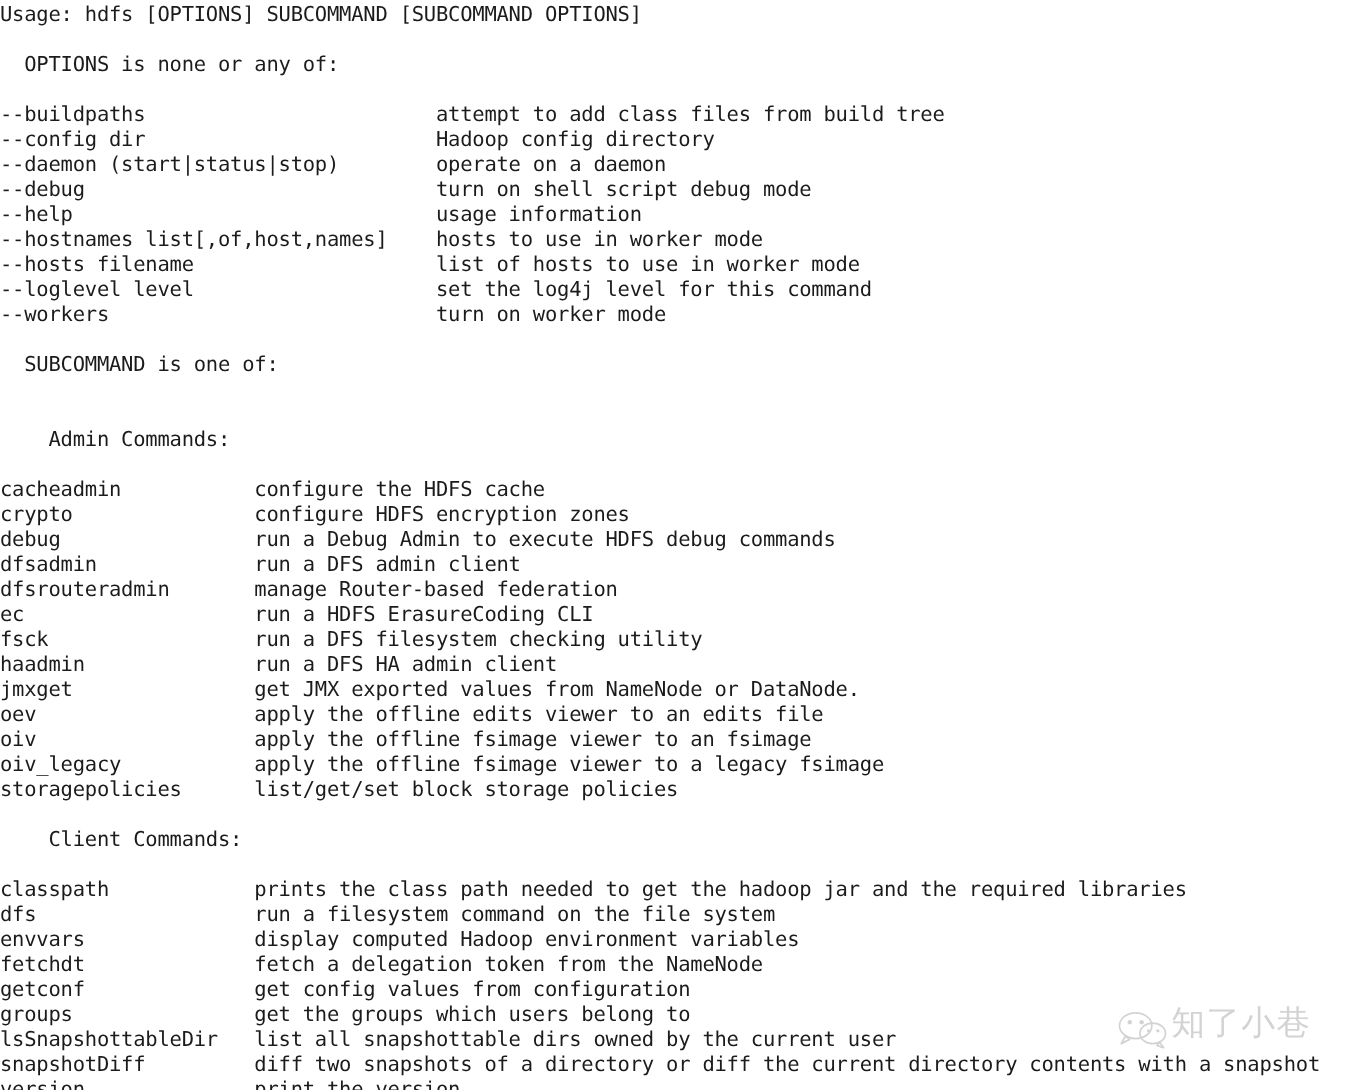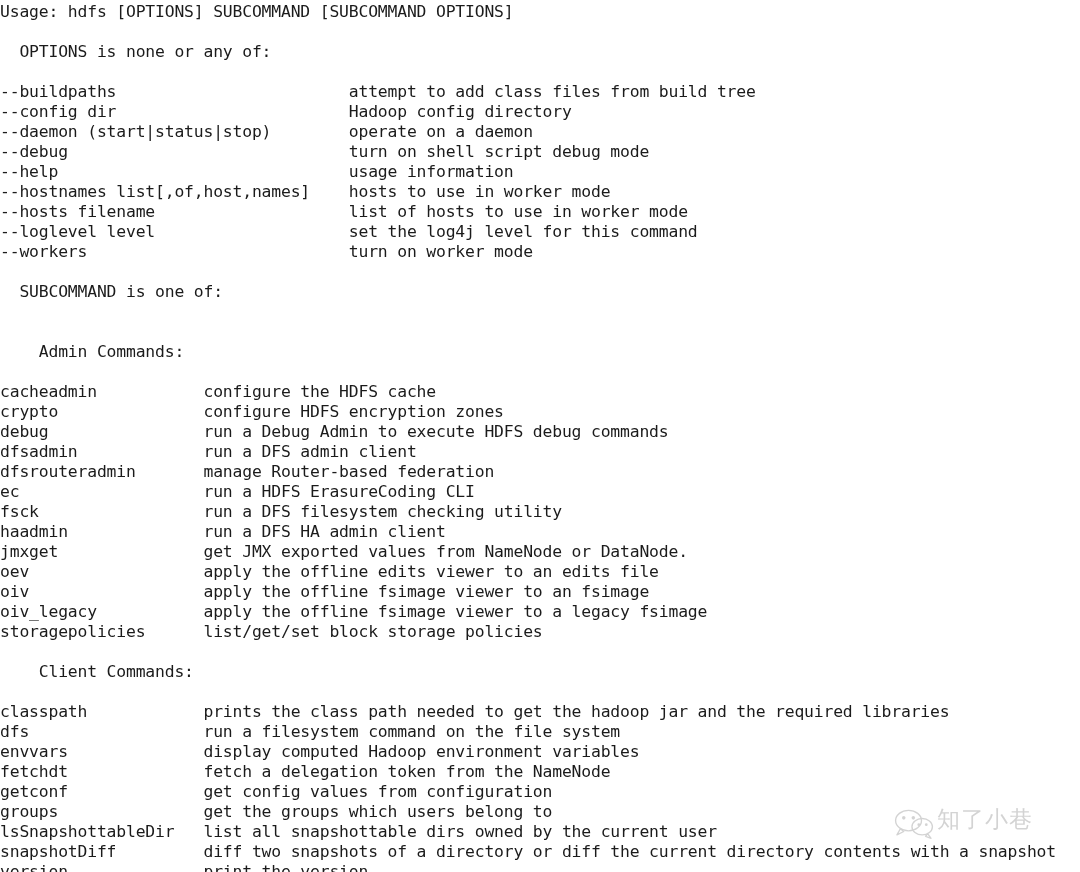--- a/index.html
+++ b/index.html
@@ -57,21 +57,21 @@
     left: 0px;
     top: 9px;
     width: 42px;
     height: 30px;
   }
   #watermark .wm-text {
     position: absolute;
     left: 44px;
     top: 2px;
     font-family: "DejaVu Sans", "Liberation Sans", sans-serif;
-    font-size: 23px;
+    font-size: 27px;
     line-height: 34px;
     color: #b9b9b9;
     letter-spacing: 1px;
     white-space: nowrap;
   }
 </style>
 </head>
 <body>
 
 <div id="terminal">

